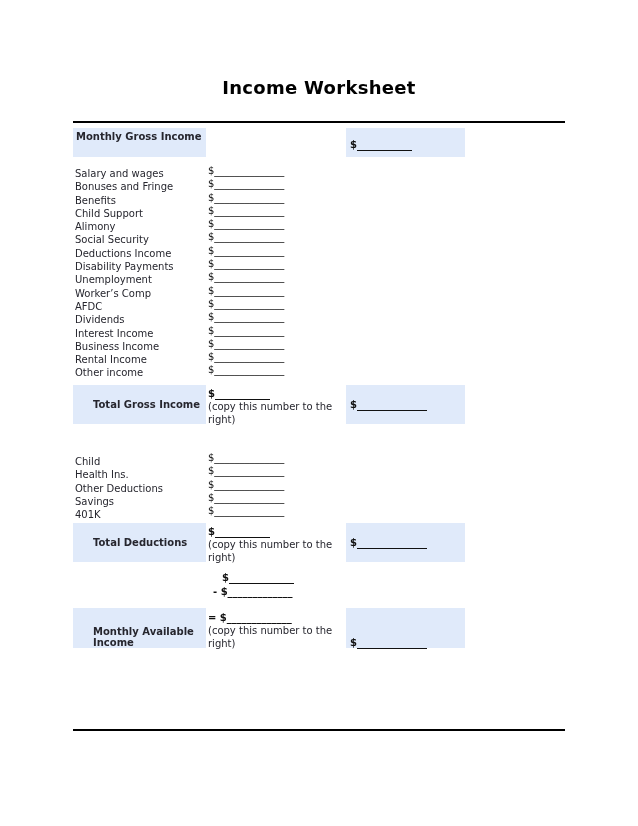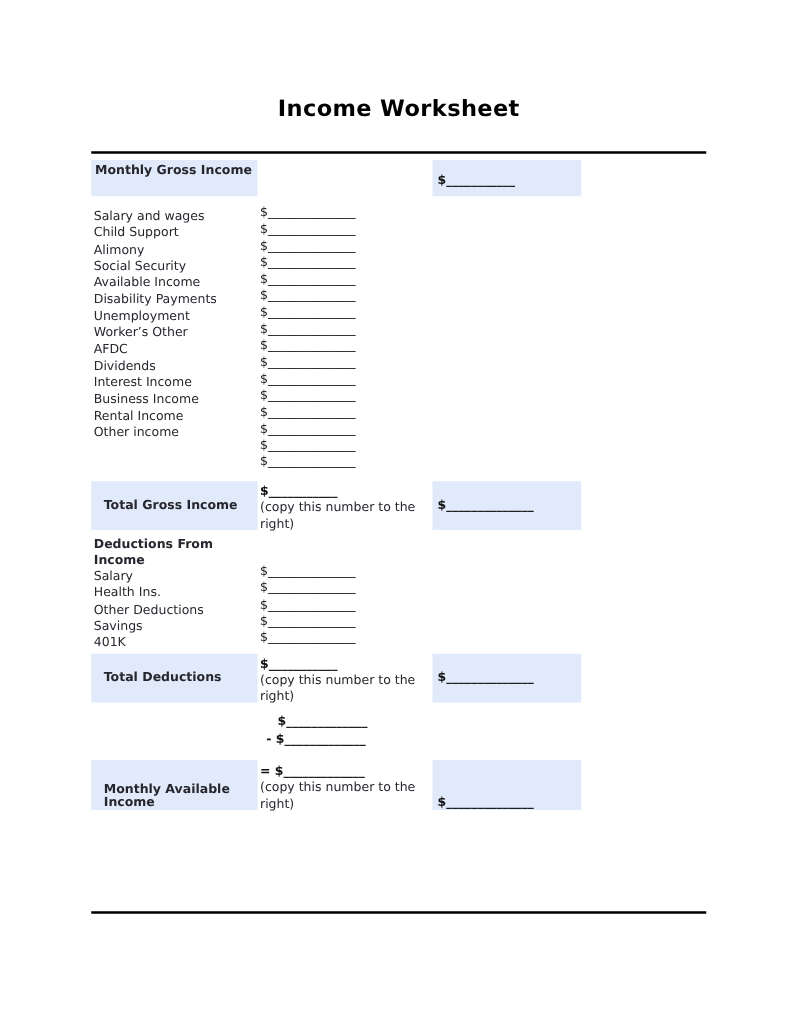--- a/index.html
+++ b/index.html
@@ -23,21 +23,21 @@
 
   
   .row1-left{left:73px;top:128px;width:133px;height:29px;padding:2px 3px 16px 3px;font-weight:bold;line-height:13px;}
   .row1-right{left:346px;top:128px;width:119px;height:29px;padding:11px 0 0 4px;font-weight:bold;}
 
   
   .income-labels{position:absolute;left:75px;top:167px;width:125px;line-height:13.3px;}
   .income-blanks{position:absolute;left:208px;top:164px;line-height:13.3px;}
 
   
-  .trow-left{width:133px;height:39px;display:flex;align-items:center;padding-left:10px;font-weight:bold;left:73px;}
+  .trow-left{width:133px;height:39px;display:flex;align-items:center;padding-left:20px;font-weight:bold;left:73px;}
   .trow-mid{left:208px;width:140px;line-height:13px;}
   .trow-right{left:346px;width:119px;height:39px;display:flex;align-items:center;padding-left:4px;font-weight:bold;}
   .tgross-left,.tgross-right{top:385px;}
   .tgross-mid{top:387px;}
   .tded-left,.tded-right{top:523px;}
   .tded-mid{top:525px;}
   .mavail-left,.mavail-right{top:608px;height:40px;align-items:flex-end;}
   .mavail-mid{top:611px;}
 
   
@@ -62,27 +62,28 @@
   <div class="cell blue row1-left">
     <span>Monthly Gross Income</span>
   </div>
   <div class="cell blue row1-right">
     <span class="blank">$___________</span>
   </div>
 
   <div class="income-labels">
 
   <div>Salary and wages</div>
+      <div>Bonuses and Fringe Benefits</div>
       <div>Child Support</div>
       <div>Alimony</div>
       <div>Social Security</div>
-      <div>Available Income</div>
+      <div>Deductions Income</div>
       <div>Disability Payments</div>
       <div>Unemployment</div>
-      <div>Worker’s Other</div>
+      <div>Worker’s Comp</div>
       <div>AFDC</div>
       <div>Dividends</div>
       <div>Interest Income</div>
       <div>Business Income</div>
       <div>Rental Income</div>
       <div>Other income</div>
     </div>
   <div class="income-blanks">
 
   <div class="blank">$______________</div>
@@ -108,24 +109,23 @@
   </div>
   <div class="cell trow-mid tgross-mid">
     <div class="blank bold">$___________</div>
     <div>(copy this number to the</div>
     <div>right)</div>
   </div>
   <div class="cell blue trow-right tgross-right">
     <span class="blank">$______________</span>
   </div>
 
-  <div class="ded-header">Deductions From Income</div>
   <div class="ded-labels">
 
-  <div>Salary</div>
+  <div>Child</div>
       <div>Health Ins.</div>
       <div>Other Deductions</div>
       <div>Savings</div>
       <div>401K</div>
     </div>
   <div class="ded-blanks">
 
   <div class="blank">$______________</div>
       <div class="blank">$______________</div>
       <div class="blank">$______________</div>

